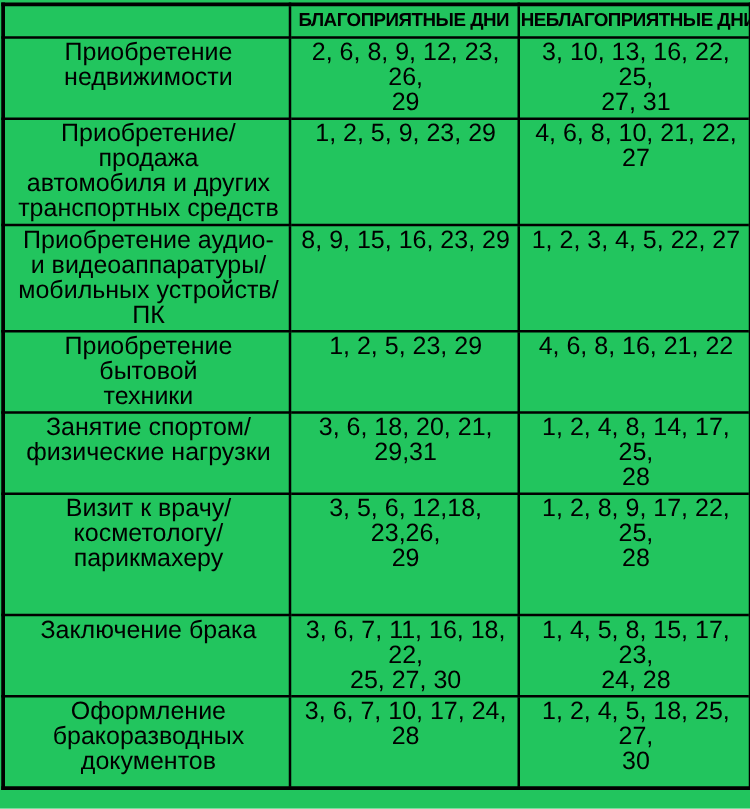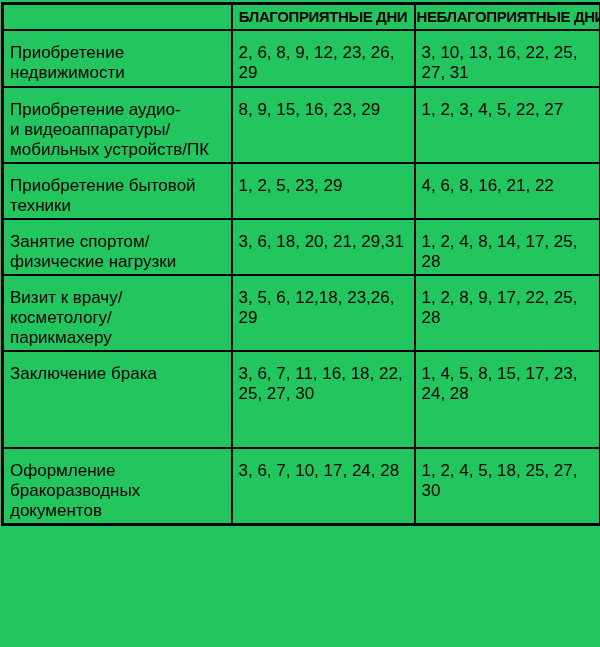--- a/index.html
+++ b/index.html
@@ -15,23 +15,23 @@
     width: 598px;
     margin: 2px 0 0 1px;
     table-layout: fixed;
     font-family: "Liberation Sans", sans-serif;
     color: #000000;
     border: 3px solid #000000;
   }
   table.astro-table td, table.astro-table th {
     border: 2px solid #000000;
     vertical-align: top;
-    text-align: left;
-    padding: 12px 3px 2px 6px;
-    font-size: 17px;
+    text-align: center;
+    padding: 1px 3px 2px 6px;
+    font-size: 20px;
     line-height: 20px;
     white-space: pre-line;
     font-weight: normal;
     overflow: hidden;
   }
   table.astro-table thead th {
     font-weight: bold;
     font-size: 15px;
     line-height: 18px;
     letter-spacing: -0.4px;
@@ -76,20 +76,27 @@
     <tbody>
       <tr>
         <td>Приобретение
 недвижимости</td>
         <td>2, 6, 8, 9, 12, 23, 26,
 29</td>
         <td>3, 10, 13, 16, 22, 25,
 27, 31</td>
       </tr>
       <tr>
+        <td>Приобретение/продажа
+автомобиля и других
+транспортных средств</td>
+        <td>1, 2, 5, 9, 23, 29</td>
+        <td>4, 6, 8, 10, 21, 22, 27</td>
+      </tr>
+      <tr>
         <td>Приобретение аудио-
 и видеоаппаратуры/
 мобильных устройств/ПК</td>
         <td>8, 9, 15, 16, 23, 29</td>
         <td>1, 2, 3, 4, 5, 22, 27</td>
       </tr>
       <tr>
         <td>Приобретение бытовой
 техники</td>
         <td>1, 2, 5, 23, 29</td>

